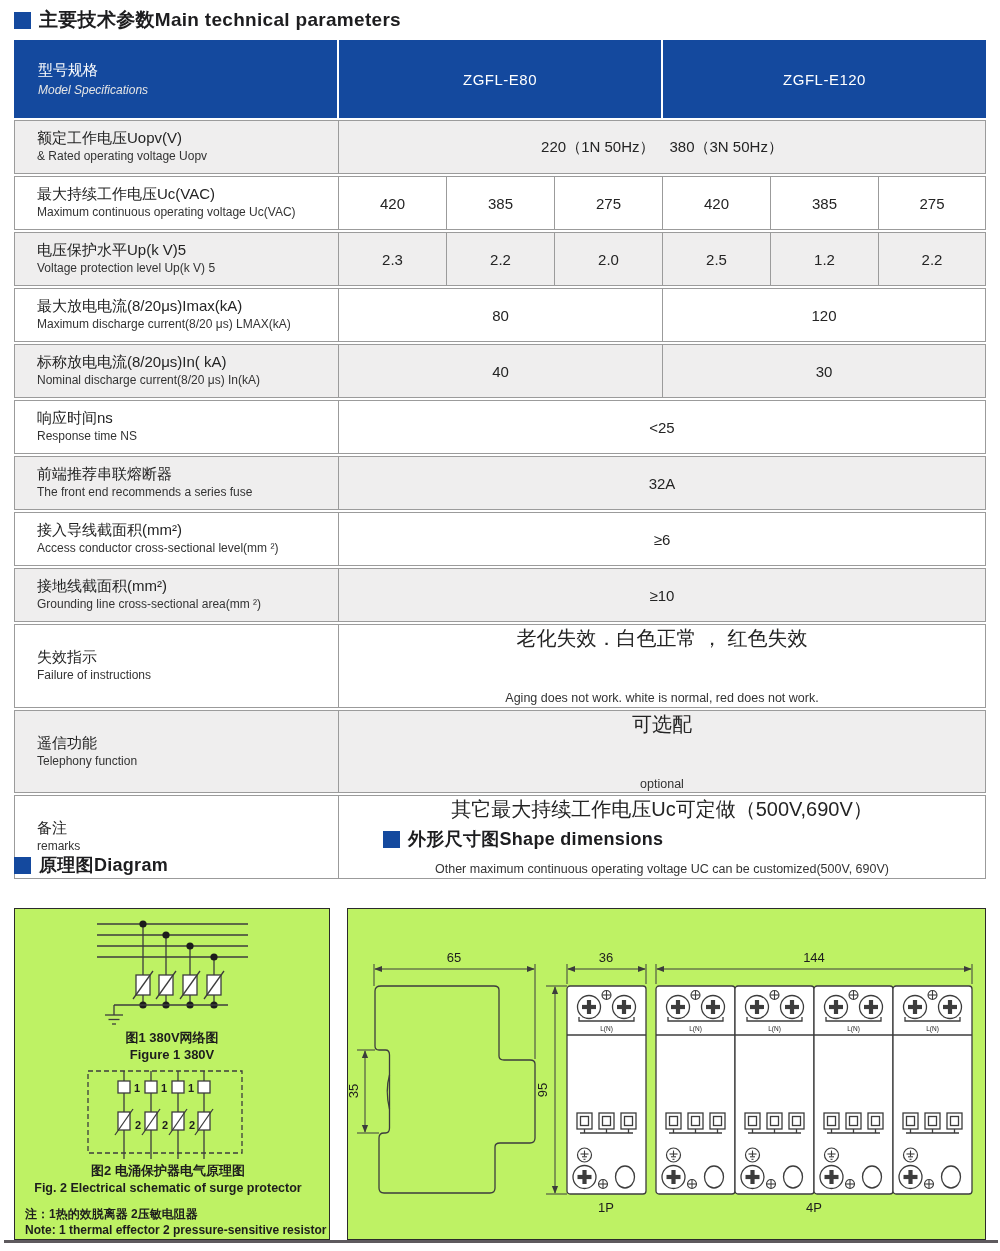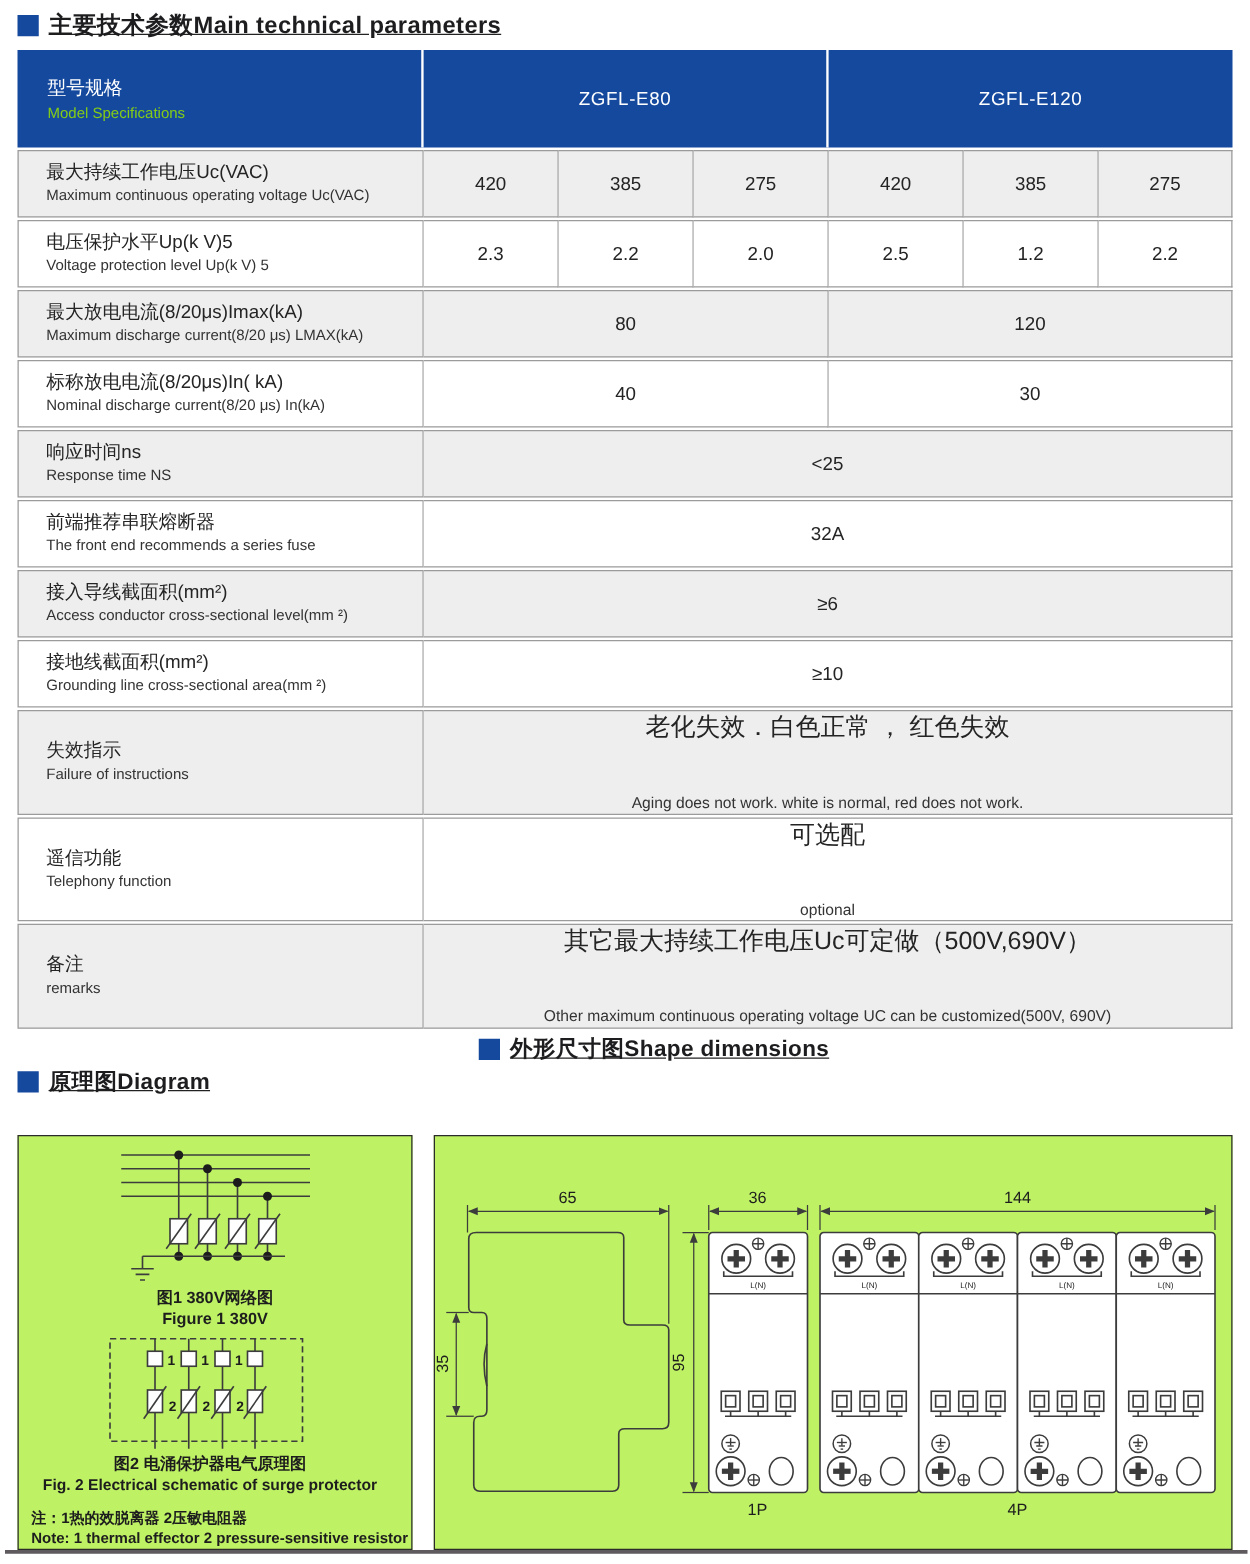--- a/index.html
+++ b/index.html
@@ -2,38 +2,38 @@
 <html><head>
 <meta charset="utf-8">
 <style>
   html,body{margin:0;padding:0;}
   body{
     width:1000px;height:1251px;position:relative;background:#fff;
     font-family:"Liberation Sans","DejaVu Sans",sans-serif;color:#222;
     overflow:hidden;
   }
   
-  .sec-title{position:absolute;display:flex;align-items:center;gap:8px;text-decoration:underline;}
+  .sec-title{position:absolute;display:flex;align-items:center;gap:8px;}
   .bullet{width:17px;height:17px;background:#14499e;flex:0 0 auto;}
   .sec-title .txt{font-size:19px;font-weight:700;color:#1d1d1f;letter-spacing:.3px;white-space:nowrap;}
   .sec-title.sub .txt{font-size:18px;}
 
   
   table.spec{
     position:absolute;left:14px;top:38px;width:972px;
     border-collapse:separate;border-spacing:0 2px;table-layout:fixed;
   }
   table.spec th{
     background:#14499e;color:#fff;height:78px;font-weight:400;
     vertical-align:middle;padding:0;
   }
   table.spec th.models{font-size:15px;text-align:center;letter-spacing:.5px;}
   table.spec th:not(:last-child){border-right:2px solid #fff;}
   th .hzh{font-size:15px;text-align:left;padding-left:24px;}
-  th .hen{font-size:12px;text-align:left;padding-left:24px;margin-top:3px;color:#84cc16;}
+  th .hen{font-size:12px;text-align:left;padding-left:24px;margin-top:3px;color:#e5e5e5;font-style:italic;}
   tbody td{
     height:52px;padding:0;vertical-align:middle;text-align:center;
     border-top:1px solid #9b9b9b;border-bottom:1px solid #9b9b9b;border-right:1px solid #9b9b9b;
     font-size:15px;color:#242424;
   }
   tbody td:first-child{border-left:1px solid #9b9b9b;}
   tbody tr:nth-child(odd) td{background:#efeeee;}
   tbody tr:nth-child(even) td{background:#fff;}
   td.lbl{text-align:left;padding-left:22px;}
   td .zh{font-size:15px;color:#242424;line-height:1.25;}
@@ -82,20 +82,27 @@
     <tr>
       <th>
         <div class="hzh">型号规格</div>
         <div class="hen">Model Specifications</div>
       </th>
       <th class="models" colspan="3">ZGFL-E80</th>
       <th class="models" colspan="3">ZGFL-E120</th>
     </tr>
   </thead>
   <tbody>
+    <tr>
+      <td class="lbl">
+        <div class="zh">额定工作电压Uopv(V)</div>
+        <div class="en">&amp; Rated operating voltage Uopv</div>
+      </td>
+      <td colspan="6">220（1N 50Hz）　380（3N 50Hz）</td>
+    </tr>
     <tr>
       <td class="lbl">
         <div class="zh">最大持续工作电压Uc(VAC)</div>
         <div class="en">Maximum continuous operating voltage Uc(VAC)</div>
       </td>
       <td>420</td>
       <td>385</td>
       <td>275</td>
       <td>420</td>
       <td>385</td>

